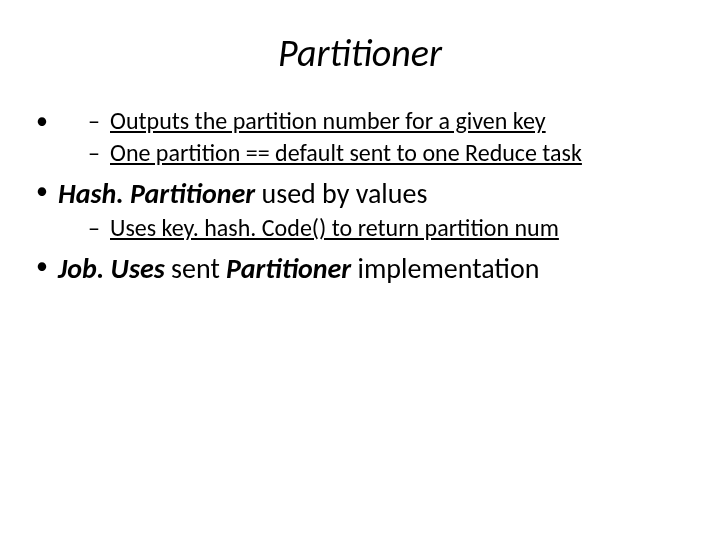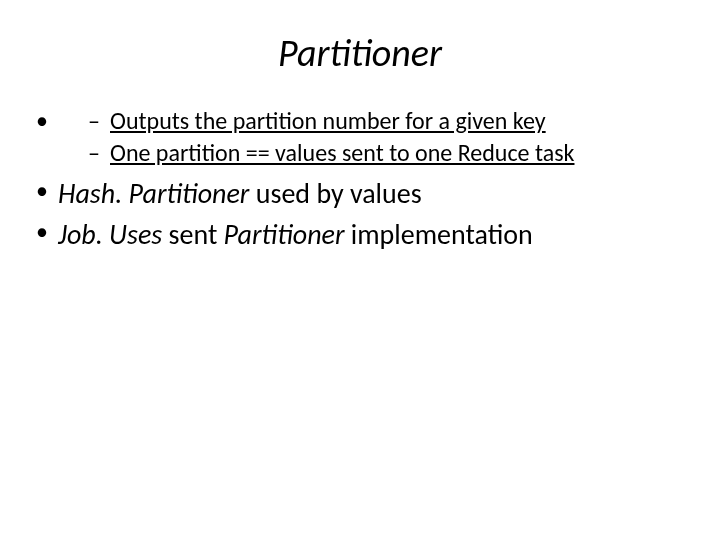--- a/index.html
+++ b/index.html
@@ -56,39 +56,42 @@
     font-size: 24px;
     line-height: 1.25;
     margin-bottom: 2px;
   }
   ul.lvl2 > li::before {
     content: "–";
     position: absolute;
     left: 0;
     top: 0;
   }
-  .ital { font-style: italic; }
+  .ital { font-style: italic; font-weight: bold; }
 </style>
 </head>
 <body>
 
 <div class="slide">
   <h1 class="title">Partitioner</h1>
 
   <ul class="lvl1">
 
     <li>
       <ul class="lvl2">
         <li>Outputs the partition number for a given key</li>
-        <li>One partition == values sent to one Reduce task</li>
+        <li>One partition == default sent to one Reduce task</li>
       </ul>
     </li>
 
     <li>
       <span><span class="ital">Hash. Partitioner</span><span> used by values</span></span>
+      <ul class="lvl2">
+        <li>Uses key. hash. Code() to return partition num</li>
+      </ul>
     </li>
 
     <li>
       <span><span class="ital">Job. Uses</span><span> sent </span><span class="ital">Partitioner</span><span> implementation</span></span>
     </li>
 
   </ul>
 </div>
 
 </body></html>

